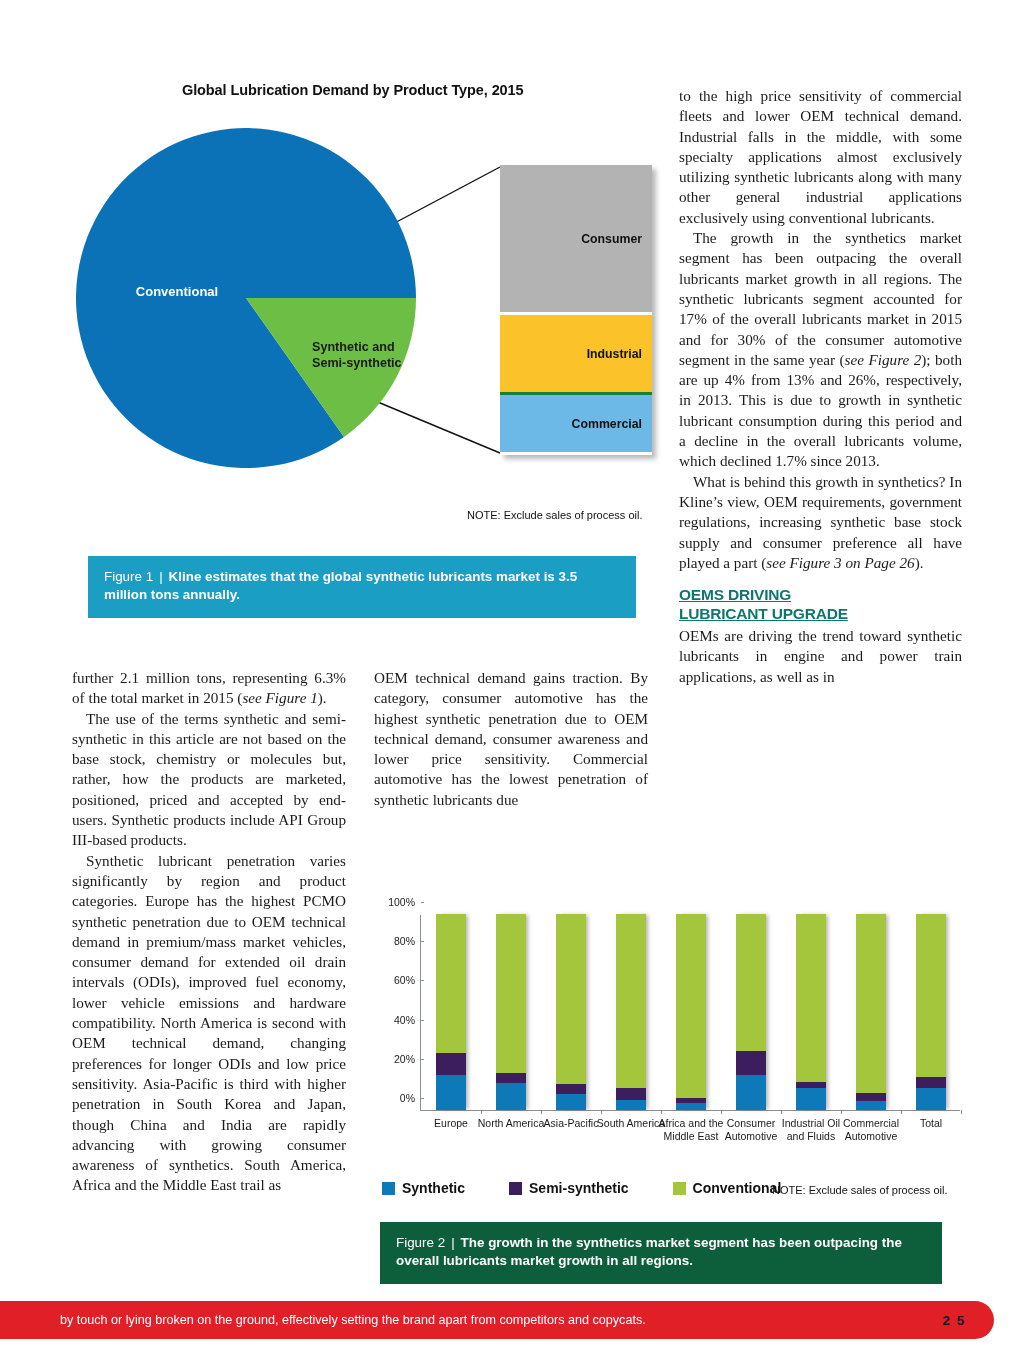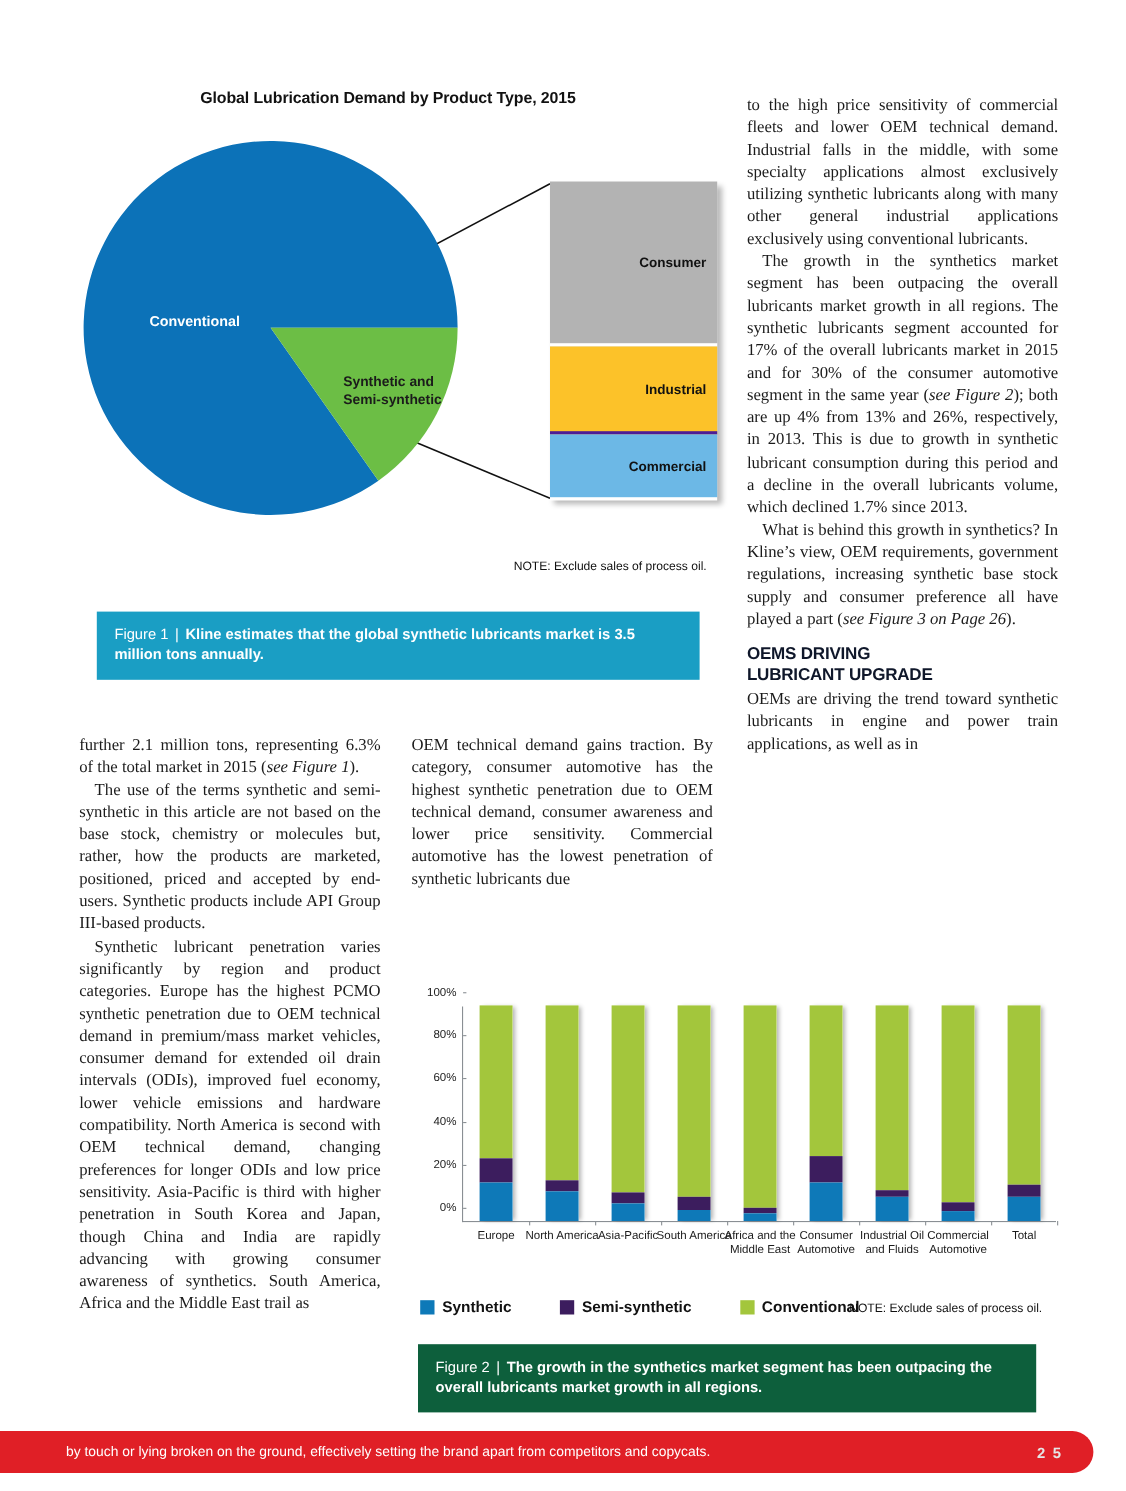--- a/index.html
+++ b/index.html
@@ -22,22 +22,23 @@
   .bodytext p { margin: 0; }
   .bodytext p.indent { text-indent: 14px; }
   .bodytext i { font-style: italic; }
 
   .subhead {
     font-family: "Liberation Sans", sans-serif;
     font-weight: bold;
     font-size: 15.5px;
     line-height: 19px;
     letter-spacing: -0.2px;
-    color: #0f172a;
+    color: #0f766e;
     margin: 12px 0 3px 0;
+    text-decoration: underline;
   }
 
   
   #col-right-top {
     position: absolute;
     left: 679px; top: 86px; width: 283px;
   }
   #col-left-bottom {
     position: absolute;
     left: 72px; top: 668px; width: 274px;
@@ -93,21 +94,21 @@
     box-shadow: 4px 4px 5px rgba(0,0,0,0.28);
   }
   #callout .seg {
     position: relative;
     display: flex; align-items: center; justify-content: flex-end;
     padding-right: 10px;
     font-family: "Liberation Sans", sans-serif;
     font-weight: bold; font-size: 12.3px; color: #111;
   }
   #callout .seg.s0 { height: 150px; background: #b3b3b3; border-bottom: 3px solid #fff;}
-  #callout .seg.s1 { height: 80px;  background: #fcc229; border-bottom: 3px solid #4c1d95;}
+  #callout .seg.s1 { height: 80px;  background: #fcc229; border-bottom: 3px solid #15803d;}
   #callout .seg.s2 { height: 57px;  background: #6cb8e6; }
   #fig1-note {
     position: absolute; left: 395px; top: 437px;
     font-family: "Liberation Sans", sans-serif;
     font-size: 11px; color: #111;
   }
   #leader-lines { position: absolute; left: 0; top: 0; width: 580px; height: 470px; pointer-events: none; }
 
   
   .caption {
@@ -200,21 +201,21 @@
     border-bottom-right-radius: 19px;
     display: flex; align-items: center;
   }
   #footer-text {
     font-family: "Liberation Sans", sans-serif;
     font-size: 12.6px; color: #ffffff;
     margin-left: 60px;
   }
   #footer-page {
     font-family: "Liberation Sans", sans-serif;
-    font-weight: bold; font-size: 13.5px; color: #e5e5e5;
+    font-weight: bold; font-size: 13.5px; color: #0f172a;
     letter-spacing: 1.5px;
     position: absolute; right: 28px;
   }
 </style>
 </head>
 <body>
 
 <div id="fig1">
 
   <div id="fig1-title">Global Lubrication Demand by Product Type, 2015</div>

